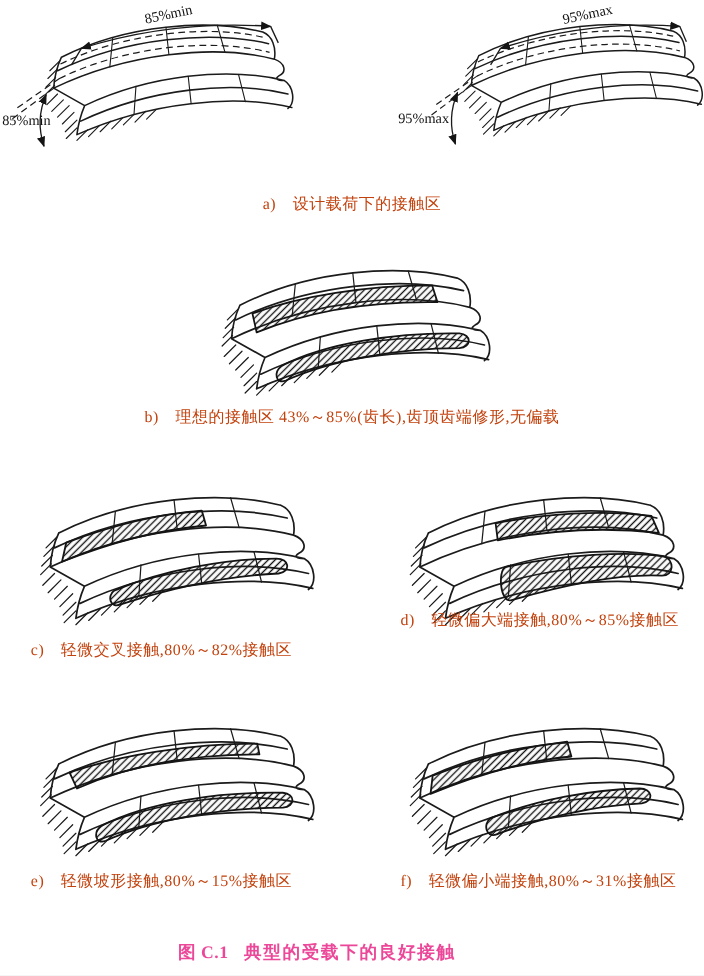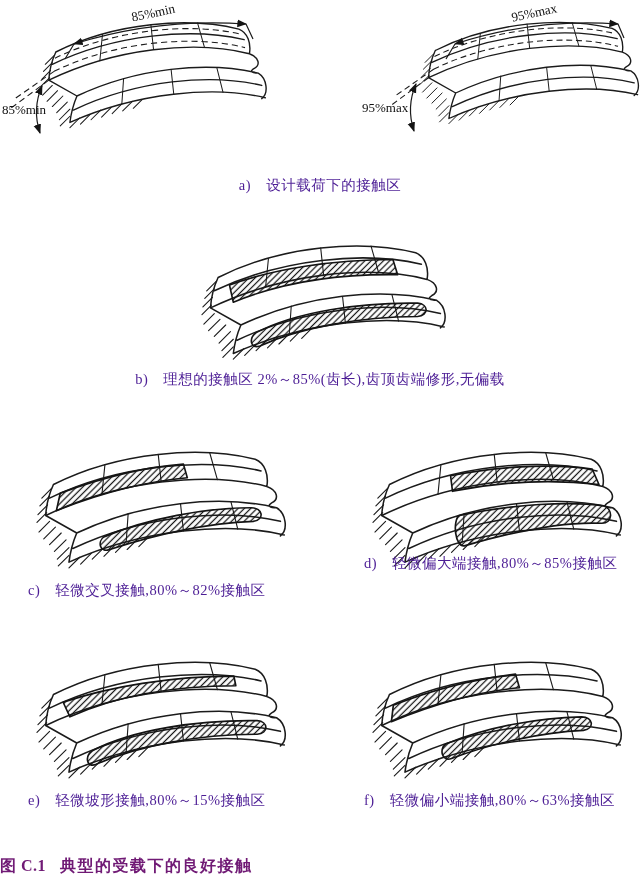--- a/index.html
+++ b/index.html
@@ -9,27 +9,27 @@
   }
   svg{position:absolute;overflow:visible;}
   .defs-holder{width:0;height:0;position:absolute;}
   .ln{fill:none;stroke:#1b1b1b;stroke-width:1.6;stroke-linecap:round;stroke-linejoin:round;}
   .thin{stroke-width:1.15;}
   .dash{fill:none;stroke:#1b1b1b;stroke-width:1.25;stroke-dasharray:7 4.5;stroke-linecap:butt;}
   .dim{fill:none;stroke:#1b1b1b;stroke-width:1.2;}
   .patch{fill:url(#hatch);stroke:#141414;stroke-width:1.7;stroke-linejoin:round;}
   .dimtext{font:13px "Liberation Serif", serif;fill:#111;}
   .caption{
-    position:absolute;font-size:14.5px;letter-spacing:0.5px;color:#4c1d95;white-space:nowrap;
+    position:absolute;font-size:14.5px;letter-spacing:0.5px;color:#c2410c;white-space:nowrap;
   }
   .caption .letter{margin-right:15px;}
   .center{left:0;width:640px;text-align:center;}
   .fig-title{
-    position:absolute;top:856px;left:0;width:576px;
-    font-weight:bold;font-size:16px;letter-spacing:1.5px;color:#701a75;
+    position:absolute;top:856px;left:0;width:576px;text-align:center;
+    font-weight:bold;font-size:16px;letter-spacing:1.5px;color:#ec4899;
   }
   .fig-title .t-label{margin-right:14px;letter-spacing:0.5px;}
 </style>
 </head>
 <body>
 
 <div class="page">
 
   <svg class="defs-holder" aria-hidden="true">
     <defs>
@@ -96,21 +96,21 @@
 
   <svg style="left:205px;top:228px" width="240" height="134" viewBox="0 0 240 134">
     <g transform="translate(-4,2) scale(0.95)">
       <use href="#gear-base"></use>
       <path class="patch" d="M30,58 C75,41 140,31 202,31 L207,47 C140,46 80,57 34,76 Z"></path>
       <path class="patch" d="M58,108 C100,86 168,76 228,77 C240,78 240,90 228,91 C168,91 104,103 62,122 C52,126 50,114 58,108 Z"></path>
     </g>
   </svg>
 
   <div class="caption center" style="top:370px">
-    <span class="letter">b)</span><span>理想的接触区 2%～85%(齿长),齿顶齿端修形,无偏载</span>
+    <span class="letter">b)</span><span>理想的接触区 43%～85%(齿长),齿顶齿端修形,无偏载</span>
   </div>
 
   <svg style="left:30px;top:432px" width="276" height="140" viewBox="0 0 276 140">
     <g transform="translate(6,4) scale(0.97)">
       <use href="#gear-base"></use>
       <path class="patch" d="M25,59 C65,44 112,32 152,29 L156,43 C112,47 66,59 21,77 Z"></path>
       <path class="patch" d="M70,104 C115,85 175,74 222,74 C234,74 236,86 224,88 C178,90 125,101 76,117 C66,121 63,109 70,104 Z"></path>
     </g>
   </svg>
 
@@ -142,20 +142,20 @@
       <use href="#gear-base"></use>
       <path class="patch" d="M22,61 C60,46 105,34 148,29 L152,43 C108,47 64,60 20,78 Z"></path>
       <path class="patch" d="M76,101 C120,83 172,74 216,73 C228,73 230,85 218,87 C176,89 124,100 82,116 C72,120 69,106 76,101 Z"></path>
     </g>
   </svg>
 
   <div class="caption" style="top:791px;left:28px">
     <span class="letter">e)</span><span>轻微坡形接触,80%～15%接触区</span>
   </div>
   <div class="caption" style="top:791px;left:364px">
-    <span class="letter">f)</span><span>轻微偏小端接触,80%～63%接触区</span>
+    <span class="letter">f)</span><span>轻微偏小端接触,80%～31%接触区</span>
   </div>
 
   <div class="fig-title">
     <span class="t-label">图 C.1</span><span>典型的受载下的良好接触</span>
   </div>
 
 </div>
 
 </body></html>

